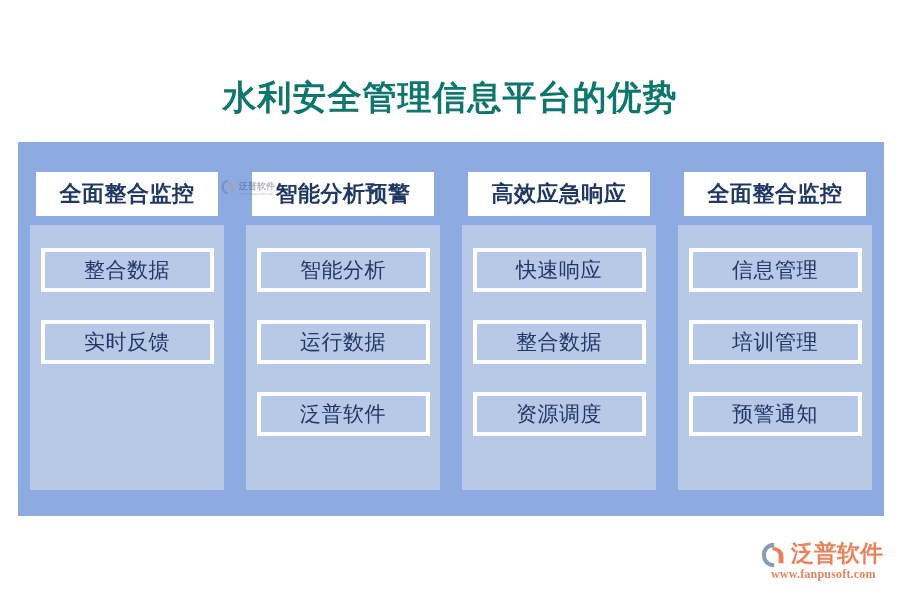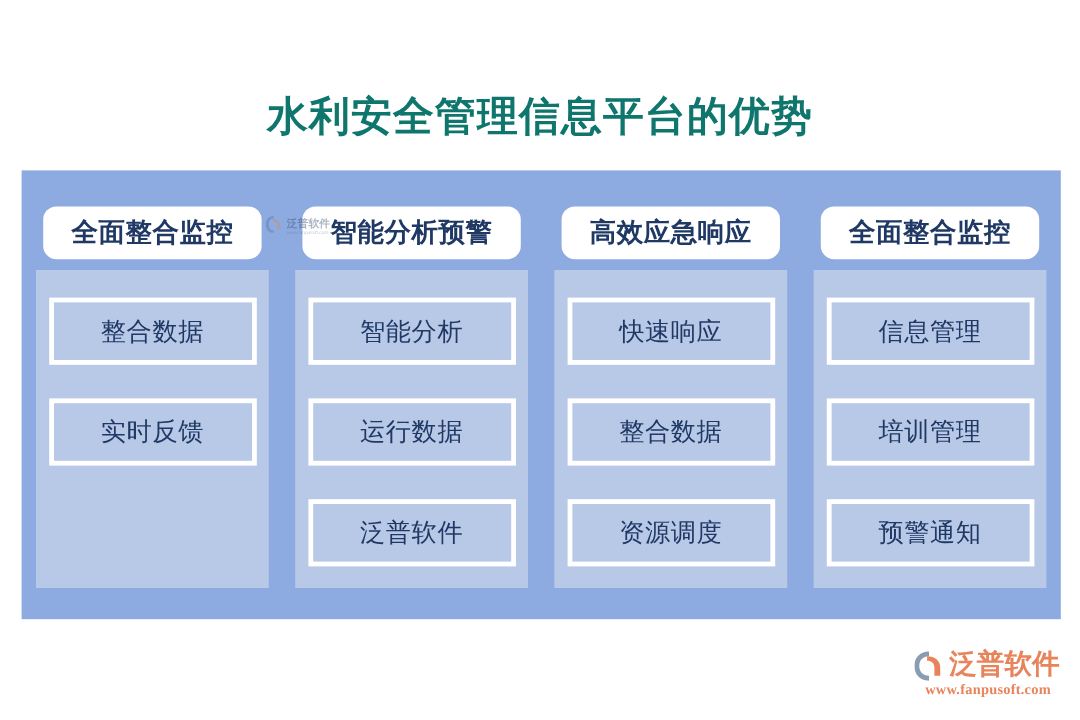--- a/index.html
+++ b/index.html
@@ -75,40 +75,39 @@
     font-size: 22px;
     font-weight: bold;
     display: flex;
     align-items: center;
     justify-content: center;
     box-sizing: border-box;
     letter-spacing: 0.5px;
     white-space: nowrap;
     position: relative;
     z-index: 2;
-    border-radius: 11px;
   }
 
   
   .column-body {
     margin-top: 9px;
     width: 194px;
     height: 265px;
     background: #b8c9e8;
     display: flex;
     flex-direction: column;
     align-items: center;
     box-sizing: border-box;
     padding-top: 23px;
   }
 
   
   .item-box {
     width: 173px;
-    height: 56px;
+    height: 44px;
     margin-bottom: 28px;
     background: #b8c9e8;
     border: 4px solid #ffffff;
     box-sizing: border-box;
     display: flex;
     align-items: center;
     justify-content: center;
     color: #1f3864;
     font-family: "Liberation Serif", "DejaVu Serif", serif;
     font-size: 21px;

